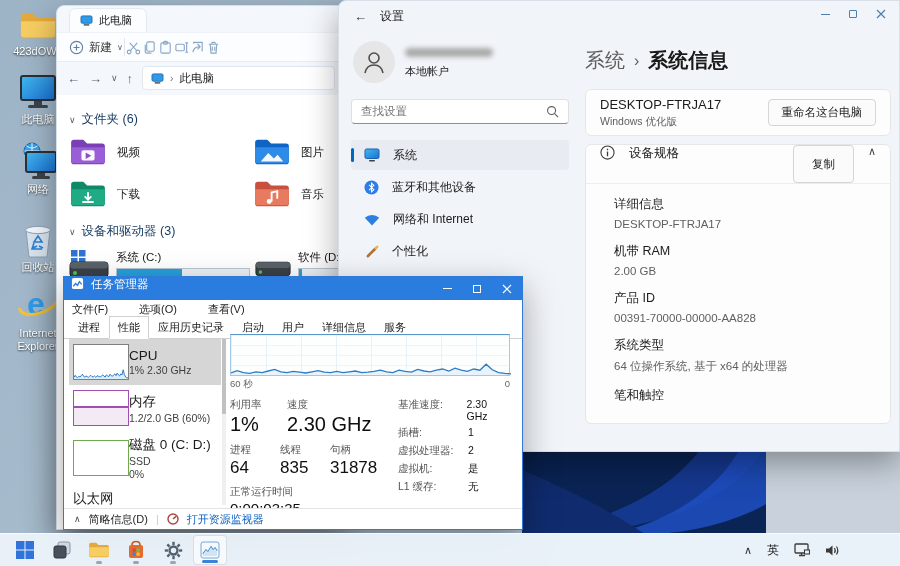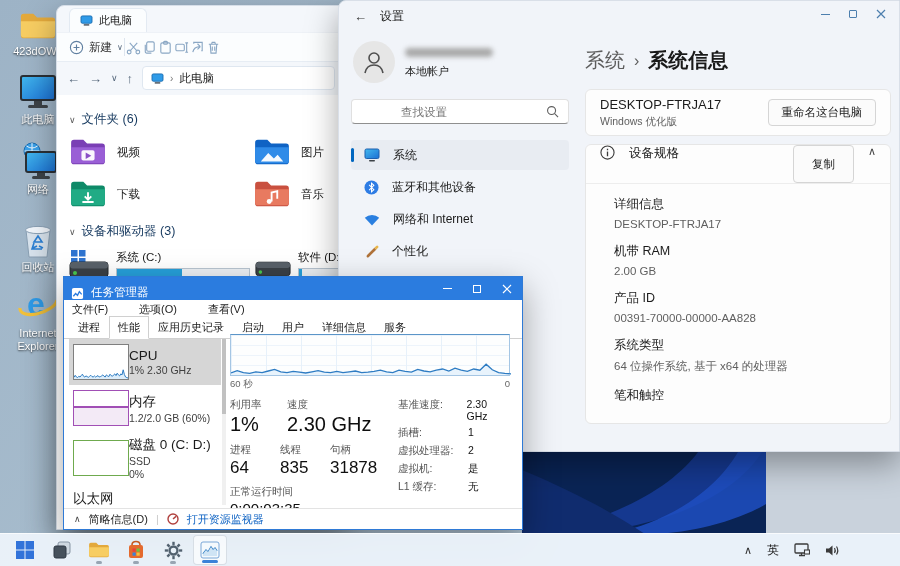--- a/index.html
+++ b/index.html
@@ -57,21 +57,21 @@
   .min-glyph { width:9px; height:1px; background:#4d7fae; }
   .max-glyph { width:8px; height:8px; border:1px solid #4d7fae; border-radius:1px; }
   .sidebar { position:absolute; left:12px; top:34px; width:218px; bottom:0; }
   .account { display:flex; gap:10px; margin:6px 0 16px 2px; }
   .avatar { width:42px; height:42px; border-radius:50%; background:#e6e6e6; display:flex; align-items:center; justify-content:center; }
   .blur-bar { width:88px; height:9px; border-radius:5px; background:#a9a9a9; filter:blur(2.5px); margin-top:7px; }
   .acct-type { font-size:11px; margin-top:7px; }
   .st-search { height:25px; background:#fff; border:1px solid #e0e0e0; border-bottom:1px solid #8f8f8f; border-radius:4px;
                display:flex; align-items:center; padding:0 9px; }
   .st-search input { border:none; outline:none; flex:1; font-size:11.5px; color:#1b1b1b; background:transparent;
-                     font-family:Liberation Serif, serif;margin-left:40px; }
+                     font-family:Liberation Mono, monospace; }
   .st-search input::placeholder { color:#767676; }
   .st-nav { margin-top:16px; display:flex; flex-direction:column; gap:2px; }
   .st-nav-item { position:relative; height:30px; display:flex; align-items:center; gap:13px; padding-left:13px;
                  border-radius:4px; font-size:12px; }
   .st-nav-item.sel { background:#e8ecf2; }
   .st-nav-item.sel::before { content:""; position:absolute; left:0; top:8px; width:3px; height:14px; border-radius:2px; background:#0067c0; }
   .st-main { position:absolute; left:246px; top:34px; right:8px; bottom:0; }
   .crumbs { display:flex; align-items:center; gap:9px; margin-top:12px; }
   .crumb-parent { font-size:20px; color:#5e5e5e; }
   .crumb-sep { font-size:16px; color:#5e5e5e; }
@@ -86,21 +86,21 @@
   .card2-head { height:38px; display:flex; padding:0 14px; gap:14px; }
   .card2-title { font-size:12.5px; flex:1; }
   .spec-rows { border-top:1px solid #ededed; padding:12px 14px 6px 28px; }
   .spec-row { margin-bottom:13px; }
   .spec-label { font-size:12.5px; color:#1b1b1b; }
   .spec-value { font-size:11.5px; color:#5f5f5f; margin-top:5px; white-space:pre-wrap; }
   .chev-up { font-size:11px; color:#444; }
 
   
   .taskman { left:63px; top:276px; width:460px; height:254px; background:#fff; border:1px solid #2f7ad6; }
-  .tm-titlebar { height:23px; background:#2b7cdf; display:flex; align-items:flex-end; gap:7px; padding-left:7px; }
+  .tm-titlebar { height:23px; background:#2b7cdf; display:flex; align-items:flex-start; gap:7px; padding-left:7px; }
   .tm-title { color:#fff; font-size:11.5px; }
   .tm-controls { position:absolute; right:0; top:0; display:flex; }
   .tm-wbtn { width:30px; height:23px; display:flex; align-items:center; justify-content:center; }
   .tm-min { width:9px; height:1px; background:#fff; }
   .tm-max { width:8px; height:8px; border:1px solid #fff; }
   .tm-menubar { height:18px; display:flex; align-items:center; gap:31px; padding-left:8px; font-size:11px; }
   .tm-tabs { height:21px; display:flex; align-items:flex-end; padding-left:5px; border-bottom:1px solid #d0d0d0; }
   .tm-tab { font-size:11px; padding:3px 8px 3px 8px; border:1px solid transparent; margin-bottom:-1px; }
   .tm-tab.active { background:#fff; border-color:#d0d0d0; border-bottom-color:#fff; }
   .tm-left { position:absolute; left:5px; top:62px; width:152px; bottom:22px; overflow:hidden; }

